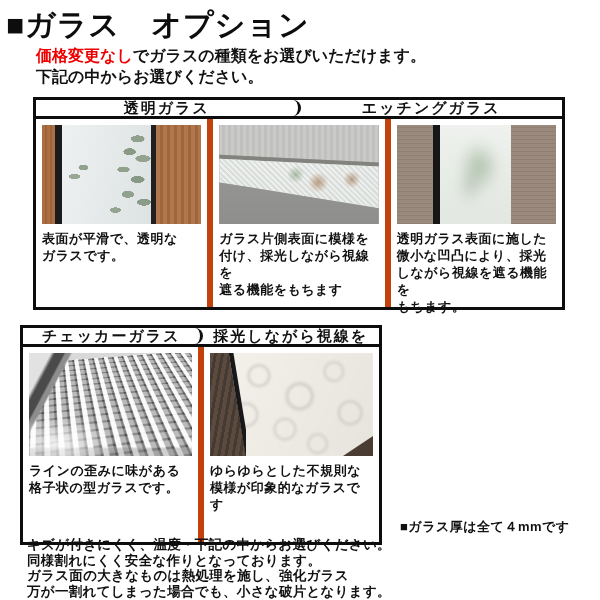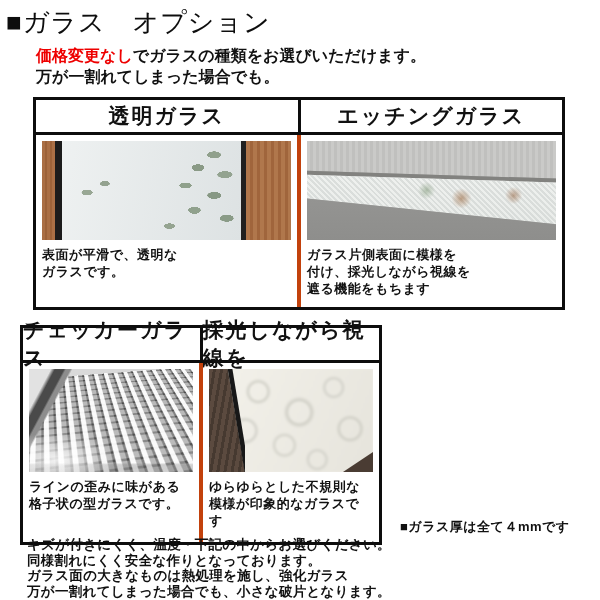--- a/index.html
+++ b/index.html
@@ -2,35 +2,35 @@
 <html><head>
 <meta charset="utf-8">
 <style>
   html,body{margin:0;padding:0;background:#fff;}
   .canvas{
     position:relative;width:600px;height:600px;background:#ffffff;overflow:hidden;
     font-family:"Liberation Sans","DejaVu Sans",sans-serif;color:#111;
   }
   
   .page-title{
-    position:absolute;left:6px;top:5px;font-size:26px;font-weight:normal;
+    position:absolute;left:6px;top:5px;font-size:30px;font-weight:bold;
     letter-spacing:1px;color:#0d0d0d;white-space:nowrap;
   }
   .intro{position:absolute;left:36px;top:45px;font-size:16px;font-weight:bold;line-height:21px;white-space:nowrap;}
   .intro .hl{color:#ee0000;}
   
   .gtable{position:absolute;display:flex;flex-direction:column;border:3px solid #0d0d0d;background:#fff;box-sizing:border-box;}
   .gtable-top{left:33px;top:97px;width:532px;height:213px;}
   .gtable-bottom{left:20px;top:325px;width:362px;height:220px;}
   .hrow{display:flex;border-bottom:3px solid #0d0d0d;}
   .brow{display:flex;flex:1;min-height:0;}
-  .hcell{flex:1;display:flex;align-items:center;justify-content:center;height:32px;
-         font-size:21px;font-weight:bold;letter-spacing:2px;border-right:3px solid #0d0d0d;}
+  .hcell{flex:1;display:flex;align-items:center;justify-content:center;height:16px;
+         font-size:15px;font-weight:bold;letter-spacing:2px;border-right:3px solid #0d0d0d;border-radius:11px;}
   .hcell:last-child{border-right:none;}
-  .bcell{flex:1;border-right:4px solid #c2410c;padding:5px 6px 0 6px;box-sizing:border-box;min-width:0;}
+  .bcell{flex:1;border-right:6px solid #c2410c;padding:5px 6px 0 6px;box-sizing:border-box;min-width:0;}
   .bcell:last-child{border-right:none;}
   .desc{font-size:13px;font-weight:bold;line-height:17px;letter-spacing:.5px;white-space:pre-line;padding-top:4px;}
   
   .photo{position:relative;height:99px;margin:1px 0 2px 0;overflow:hidden;background:#e7e9ea;}
   .photo-tall{height:103px;}
   .photo div{position:absolute;}
   
   .ph-clear{background:linear-gradient(100deg,#eef0f0,#dfe3e4 60%,#d6dbdc);}
   .cg-wood-l{left:0;top:0;bottom:0;width:13px;background:repeating-linear-gradient(90deg,#aa6f45 0 3px,#9c6239 3px 5px);}
   .cg-bar-l{left:13px;top:0;bottom:0;width:7px;background:#1b1b1b;}
@@ -102,21 +102,21 @@
 </style>
 </head>
 <body>
 
 <div class="canvas">
 
   <div class="page-title">■ガラス　オプション</div>
 
   <div class="intro">
     <div><span class="hl">価格変更なし</span><span>でガラスの種類をお選びいただけます。</span></div>
-    <div>万が一割れてしまった場合でも。</div>
+    <div>下記の中からお選びください。</div>
   </div>
 
   <div class="gtable gtable-top">
     <div class="hrow">
       <div class="hcell">透明ガラス</div>
       <div class="hcell">エッチングガラス</div>
     </div>
     <div class="brow">
       <div class="bcell">
         <div class="photo ph-clear">
@@ -132,20 +132,32 @@
       <div class="bcell">
         <div class="photo ph-kasumi">
           <div class="ka-top"></div>
           <div class="ka-edge"></div>
           <div class="ka-slot"></div>
           <div class="ka-bottom"></div>
         </div>
         <div class="desc">ガラス片側表面に模様を
 付け、採光しながら視線を
 遮る機能をもちます</div>
+      </div>
+      <div class="bcell">
+        <div class="photo ph-etching">
+          <div class="et-wood-l"></div>
+          <div class="et-bar"></div>
+          <div class="et-blur"></div>
+          <div class="et-wood-r"></div>
+        </div>
+        <div class="desc">透明ガラス表面に施した
+微小な凹凸により、採光
+しながら視線を遮る機能を
+もちます。</div>
       </div>
     </div>
   </div>
 
   <div class="gtable gtable-bottom">
     <div class="hrow">
       <div class="hcell">チェッカーガラス</div>
       <div class="hcell">採光しながら視線を</div>
     </div>
     <div class="brow">

